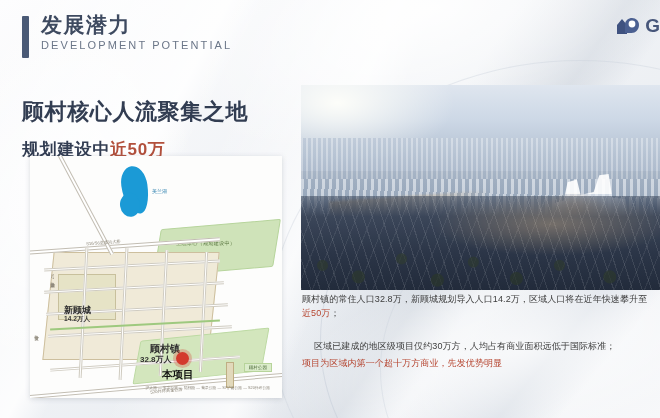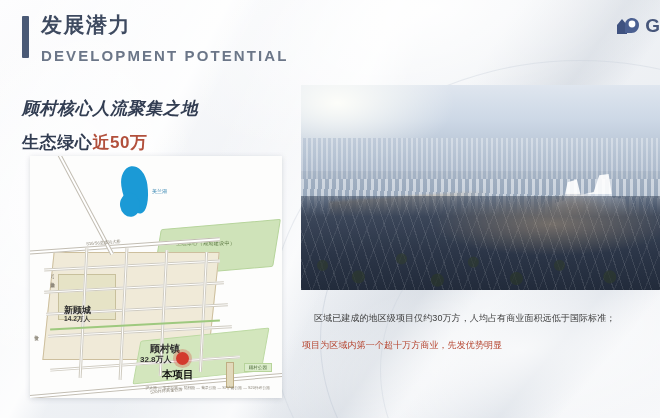--- a/index.html
+++ b/index.html
@@ -36,31 +36,31 @@
          border-radius:50%; pointer-events:none; background:transparent; }
   .arc1 { width:520px; height:440px; right:-180px; top:120px; }
   .arc2 { width:620px; height:520px; right:-230px; top:60px; border-color:rgba(200,208,218,.38); }
   .arc3 { width:420px; height:360px; right:-140px; top:190px; border-color:rgba(203,210,220,.4); }
 
   
   .header { position:absolute; left:22px; top:14px; display:flex; gap:12px; align-items:flex-start; }
   .accent-bar { width:7px; height:42px; background:#4a5a76; border-radius:1px; flex:none; margin-top:2px; }
   .htexts { display:flex; flex-direction:column; gap:3px; }
   .h-cn { font-size:21px; font-weight:bold; color:#3e4a60; letter-spacing:1.5px; line-height:1.05; }
-  .h-en { font-size:15px; font-weight:bold; color:#6a7governance;margin-top:8px; }
+  .h-en { font-size:11px; font-weight:normal; color:#6a7governance; }
   .h-en { color:#6b7688; letter-spacing:2.1px; }
 
   
   .logo { position:absolute; right:0px; top:16px; display:flex; align-items:center; gap:5px; }
   .logo-mark { width:24px; height:19px; position:relative; }
   .logo-g { font-size:19px; font-weight:bold; color:#47567a; line-height:1; letter-spacing:0; }
 
   
   .lead { position:absolute; left:22px; top:97px; }
-  .lead-1 { font-size:17px; font-weight:bold; color:#323d52; letter-spacing:.6px;font-style:italic; }
+  .lead-1 { font-size:22px; font-weight:bold; color:#323d52; letter-spacing:.6px; }
   .lead-2 { font-size:17px; font-weight:bold; color:#323d52; letter-spacing:.6px; margin-top:11px; }
   .hl { color:#b2503c; }
 
   
   .map-card {
     position:absolute; left:30px; top:156px; width:252px; height:242px;
     background:#ffffff; box-shadow:0 1px 5px rgba(90,100,115,.22);
     overflow:hidden;
   }
   .map { position:absolute; inset:0; background:#fdfdfc; }
@@ -183,21 +183,21 @@
   .litzone {
     position:absolute; right:14%; top:52%; width:20%; height:22%;
     background:radial-gradient(ellipse at 50% 50%, rgba(255,186,102,.55), rgba(255,186,102,0) 70%);
   }
 
   
   .copy { position:absolute; left:302px; top:293px; width:352px; }
   .p { font-size:9px; line-height:1.55; color:#3d3d3d; letter-spacing:.1px; }
   .p.red { color:#b5442f; }
   .p.indent { text-indent:12px; margin-top:19px; }
-  .p.last { margin-top:13px; }
+  .p.last { margin-top:3px; }
 
   
   .watermark {
     position:absolute; right:10px; bottom:7px;
     font-size:16px; font-weight:bold; color:#1b1b1b;
     letter-spacing:.5px; opacity:.92; white-space:nowrap;
   }
 </style>
 </head>
 <body>
@@ -226,21 +226,21 @@
         <path d="M9 8.5 C9 4.5 12.5 2 16 2 C20 2 23 5 23 9 C23 13.5 19.5 17 15.5 17 L9 17 Z" fill="#4b6091"></path>
         <circle cx="16" cy="8" r="3.4" fill="#ffffff"></circle>
       </svg>
     </span>
     <span class="logo-g">G</span>
   </div>
 
   <div class="lead">
     <div class="lead-1">顾村核心人流聚集之地</div>
     <div class="lead-2">
-      <span>生态绿心</span><span class="hl">近50万</span>
+      <span>规划建设中</span><span class="hl">近50万</span>
     </div>
   </div>
 
   <div class="map-card">
     <div class="map">
 
       <div class="water"></div>
       <div class="water-label">美兰湖</div>
 
       <div class="greenpark"></div>
@@ -290,18 +290,21 @@
     <div class="farcity"></div>
     <div class="midcity"></div>
     <div class="tanpatch"></div>
     <div class="towers"></div>
     <div class="litzone"></div>
     <div class="darkfg"></div>
     <div class="trees"></div>
   </div>
 
   <div class="copy">
+    <div class="p">
+      <span>顾村镇的常住人口32.8万，新顾城规划导入人口14.2万，区域人口将在近年快速攀升至</span><span style="color:#b5442f;">近50万</span><span>；</span>
+    </div>
     <div class="p indent">区域已建成的地区级项目仅约30万方，人均占有商业面积远低于国际标准；</div>
     <div class="p red last">项目为区域内第一个超十万方商业，先发优势明显</div>
   </div>
 
 
 </div>
 
 </body></html>

